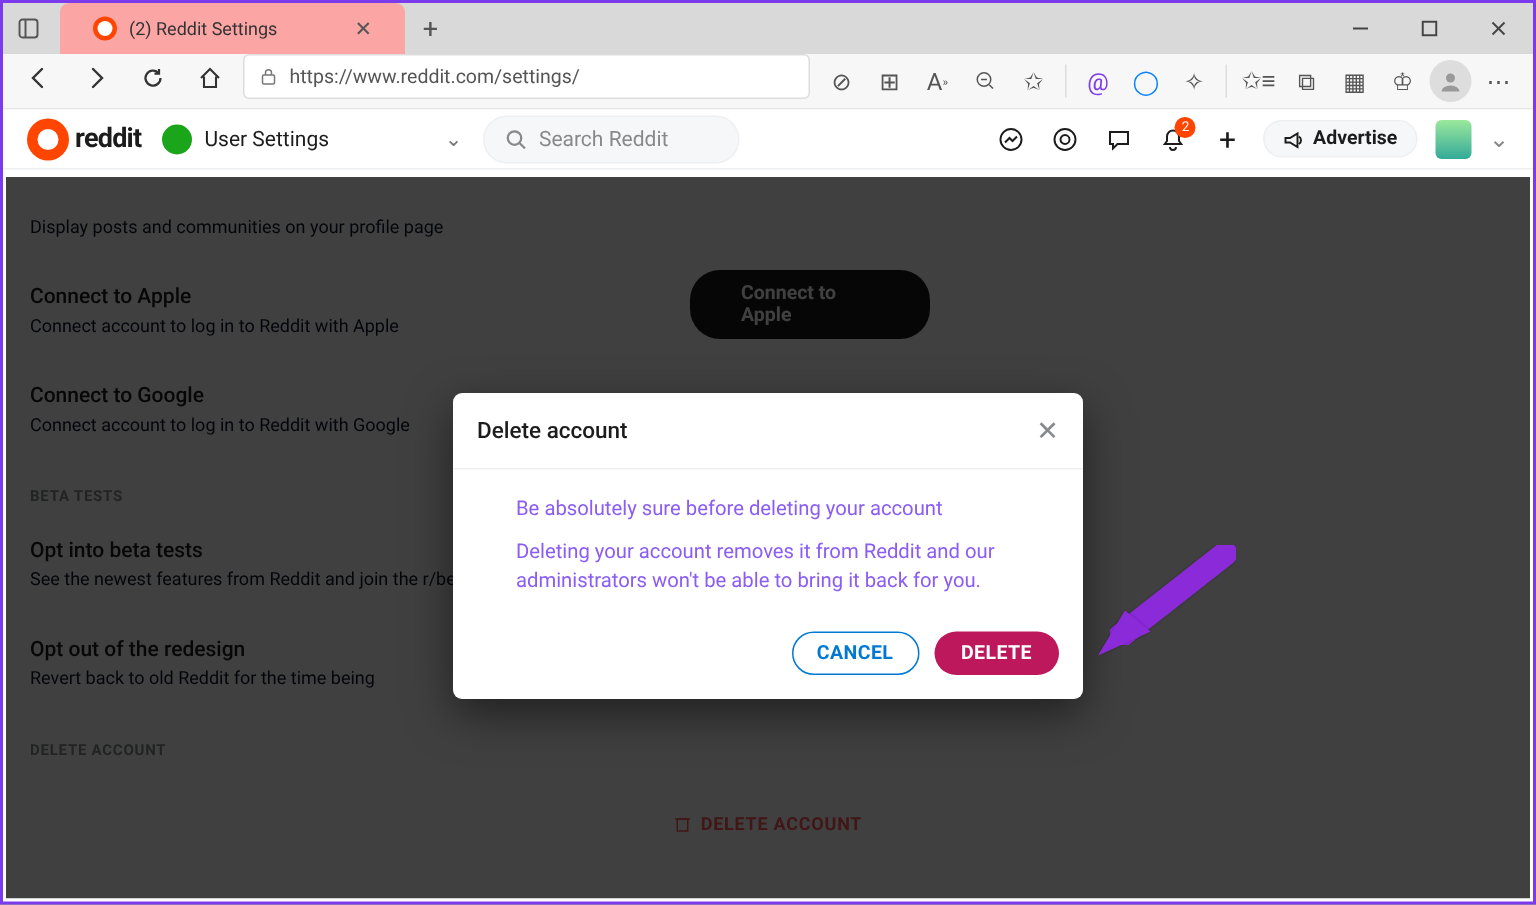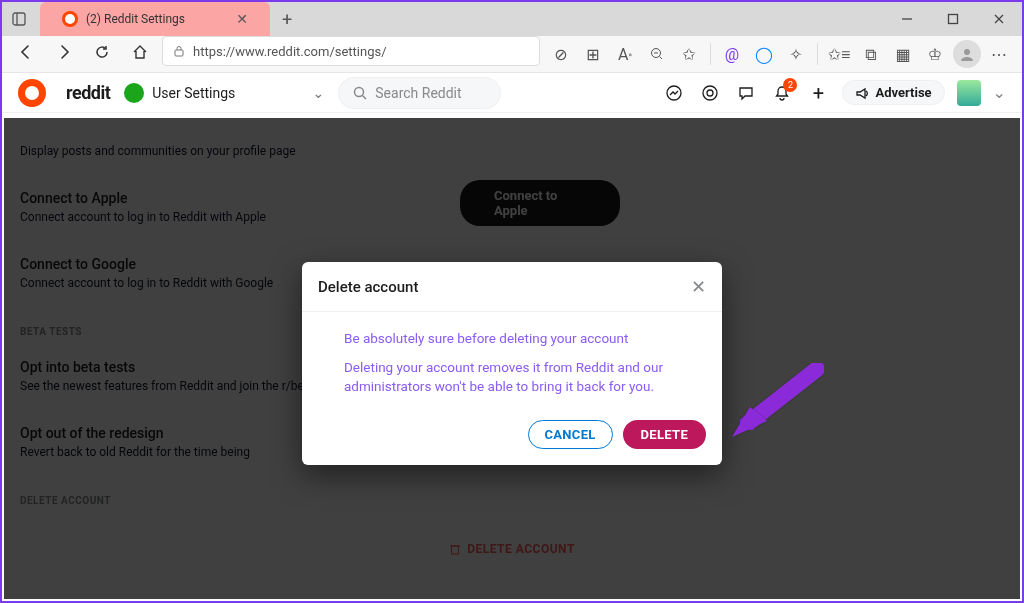--- a/index.html
+++ b/index.html
@@ -21,21 +21,21 @@
   .addr-input-wrap{ flex:1; height:30px; background:#fff; border:1px solid #ddd; border-radius:4px; display:flex; align-items:center; padding:0 10px; gap:8px; color:#555; font-size:13px;}
   .addr-input-wrap .lock{color:#777;}
   .tb-icons{ display:flex; gap:2px; align-items:center;}
   .tb-icon{ width:30px;height:30px;display:flex;align-items:center;justify-content:center;color:#555;border-radius:4px;}
   .tb-icon.blue{color:#0a84ff;}
   .tb-icon.purple{color:#7c3aed;}
   .avatar-circle{width:28px;height:28px;border-radius:50%;background:#ddd;display:flex;align-items:center;justify-content:center;}
 
   
   .reddit-bar { height:40px; background:#fff; display:flex; align-items:center; padding:0 16px; gap:14px; border-bottom:1px solid #edeff1;}
-  .rlogo{ display:flex; align-items:center; gap:20px;justify-content:center;}
+  .rlogo{ display:flex; align-items:center; gap:4px;justify-content:center;}
   .rlogo .dot{width:28px;height:28px;border-radius:50%;background:#ff4500;position:relative;}
   .rlogo .dot::after{content:"";position:absolute;top:7px;left:7px;width:14px;height:14px;border-radius:50%;background:#fff;}
   .rlogo .word{ font-weight:700; font-size:18px; color:#1c1c1c; letter-spacing:-0.5px;}
   .nav-dd{ display:flex; align-items:center; gap:8px; color:#1c1c1c; font-size:14px; min-width:200px;}
   .nav-dd .mini{width:20px;height:20px;border-radius:50%;background:#1ba51b;}
   .nav-dd .chev{margin-left:auto;color:#777;}
   .search-wrap{ flex:1; max-width:320px; height:32px; border:1px solid #edeff1; background:#f6f7f8; border-radius:18px; display:flex; align-items:center; padding:0 14px; gap:8px; color:#878a8c; font-size:14px;}
   .rb-spacer{flex:1;}
   .rb-icons{display:flex;align-items:center;gap:12px;}
   .rb-icon{width:24px;height:24px;display:flex;align-items:center;justify-content:center;color:#1c1c1c;position:relative;}

